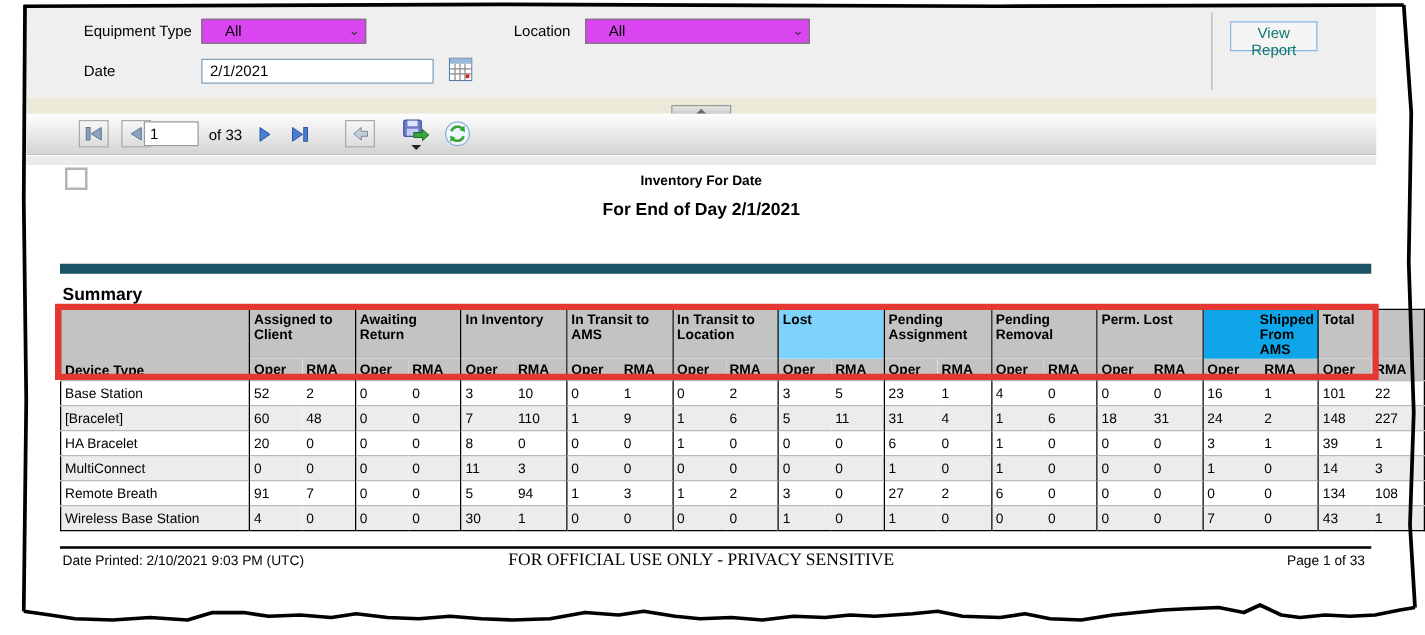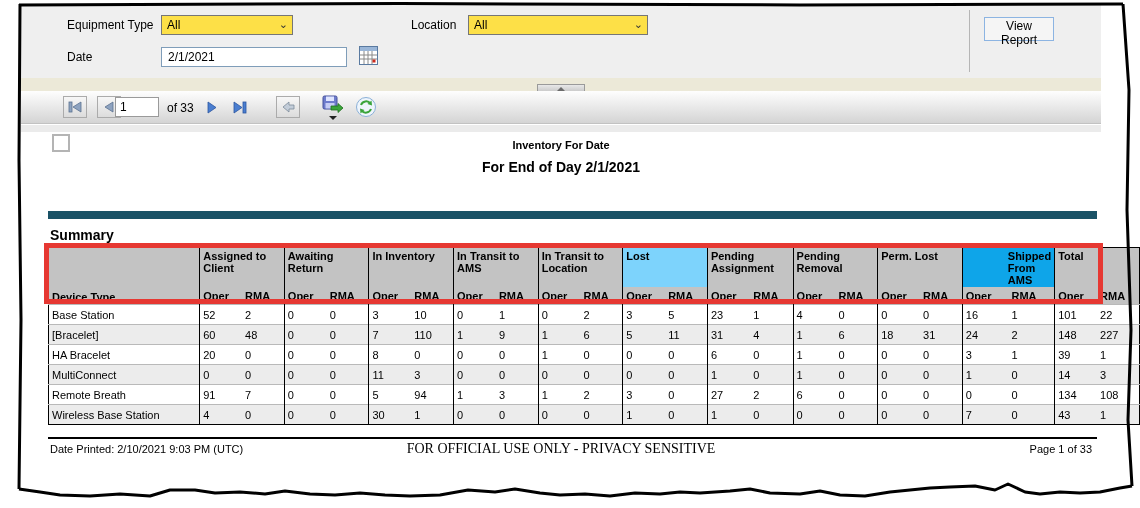--- a/index.html
+++ b/index.html
@@ -7,35 +7,35 @@
     position:relative; width:1140px; height:508px; overflow:hidden;
     background:#ffffff; font-family:"Liberation Sans", sans-serif; color:#000;
   }
   
   .param-panel {
     position:absolute; left:21px; top:4px; width:1080px; height:74px;
     background:#efefef;
   }
   .p-label { position:absolute; font-size:12px; color:#000; }
   .selectbox {
-    position:absolute; height:20px; background:#fde047; border:1px solid #767676;
-    font-size:12px; display:flex; align-items:center; padding-left:5px; box-sizing:border-box;
+    position:absolute; height:20px; background:#d946ef; border:1px solid #767676;
+    font-size:12px; display:flex; align-items:center; padding-left:18px; box-sizing:border-box;
   }
   .selectbox .chev {
     position:absolute; right:4px; top:2px; font-size:11px; color:#333;
   }
   .textbox {
     position:absolute; height:20px; background:#fff; border:1px solid #7f9db9;
     font-size:12px; display:flex; align-items:center; padding-left:6px; box-sizing:border-box;
   }
   .divider-v { position:absolute; width:1px; background:#b5b5b5; }
   .view-report-btn {
     position:absolute; left:963px; top:13px; width:70px; height:24px;
     background:#f5f5f5; border:1px solid #8cb4e2; font-size:12px;
-    font-family:"Liberation Sans",sans-serif; color:#000000; cursor:pointer;
+    font-family:"Liberation Sans",sans-serif; color:#0f766e; cursor:pointer;
   }
   .cal-icon { position:absolute; left:338px; top:42px; }
   
   .beige-strip { position:absolute; left:21px; top:78px; width:1080px; height:13px; background:#ece9d8; }
   .collapse-handle {
     position:absolute; left:537px; top:84px; width:48px; height:10px;
     background:linear-gradient(#e8e8e8,#c2c2c2); border:1px solid #9a9a9a; box-sizing:border-box;
     display:flex; align-items:center; justify-content:center; cursor:pointer;
   }
   .collapse-handle .tri-up {

